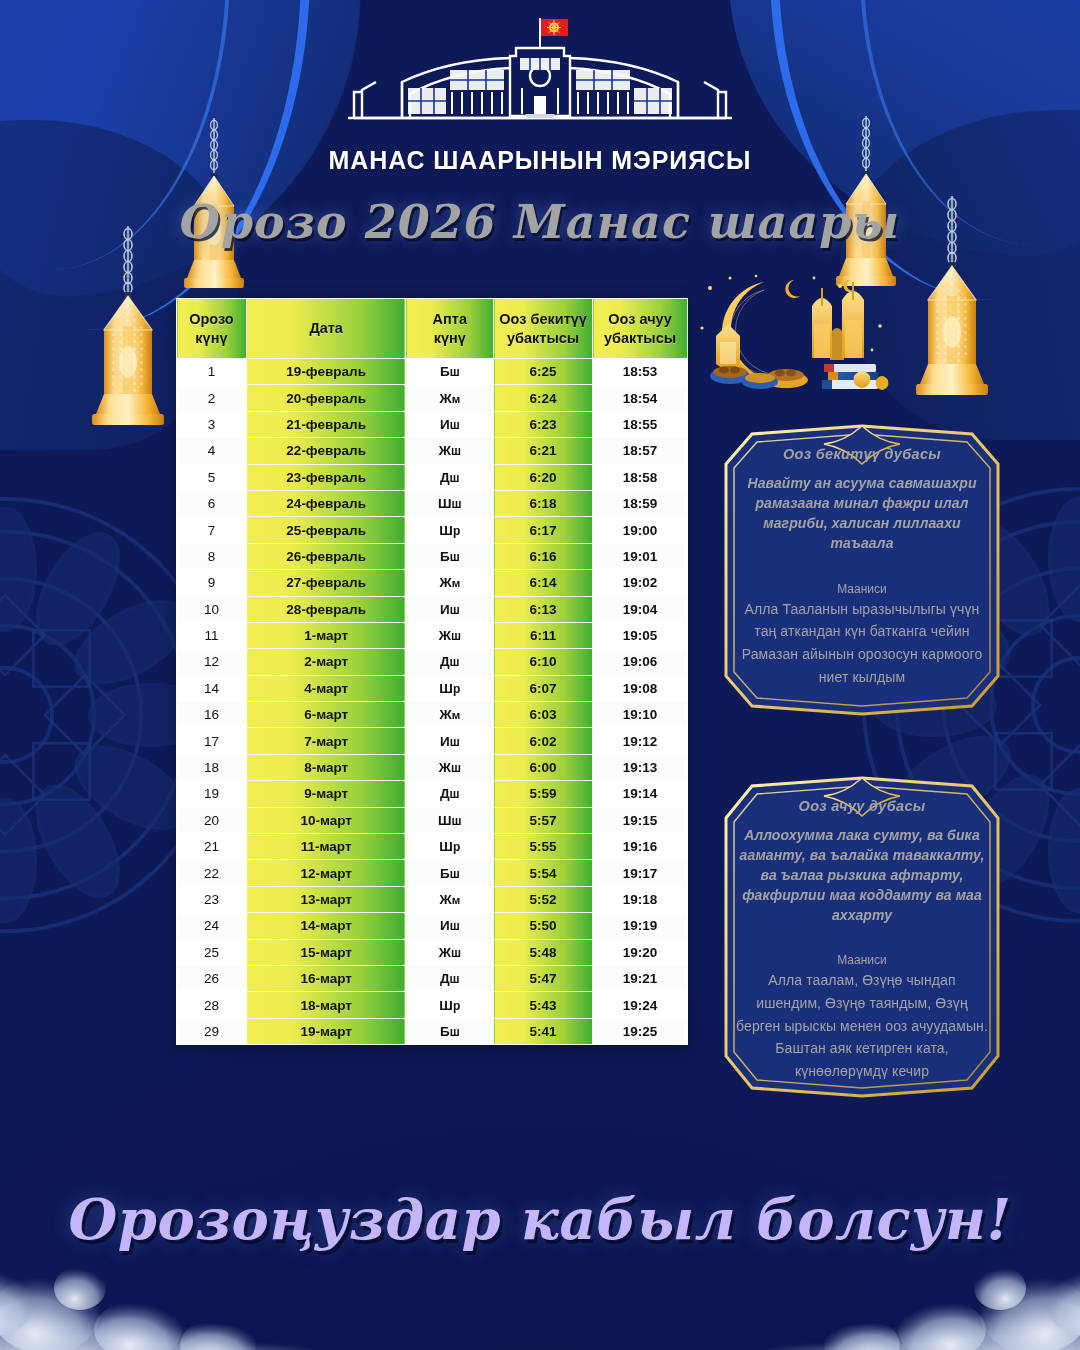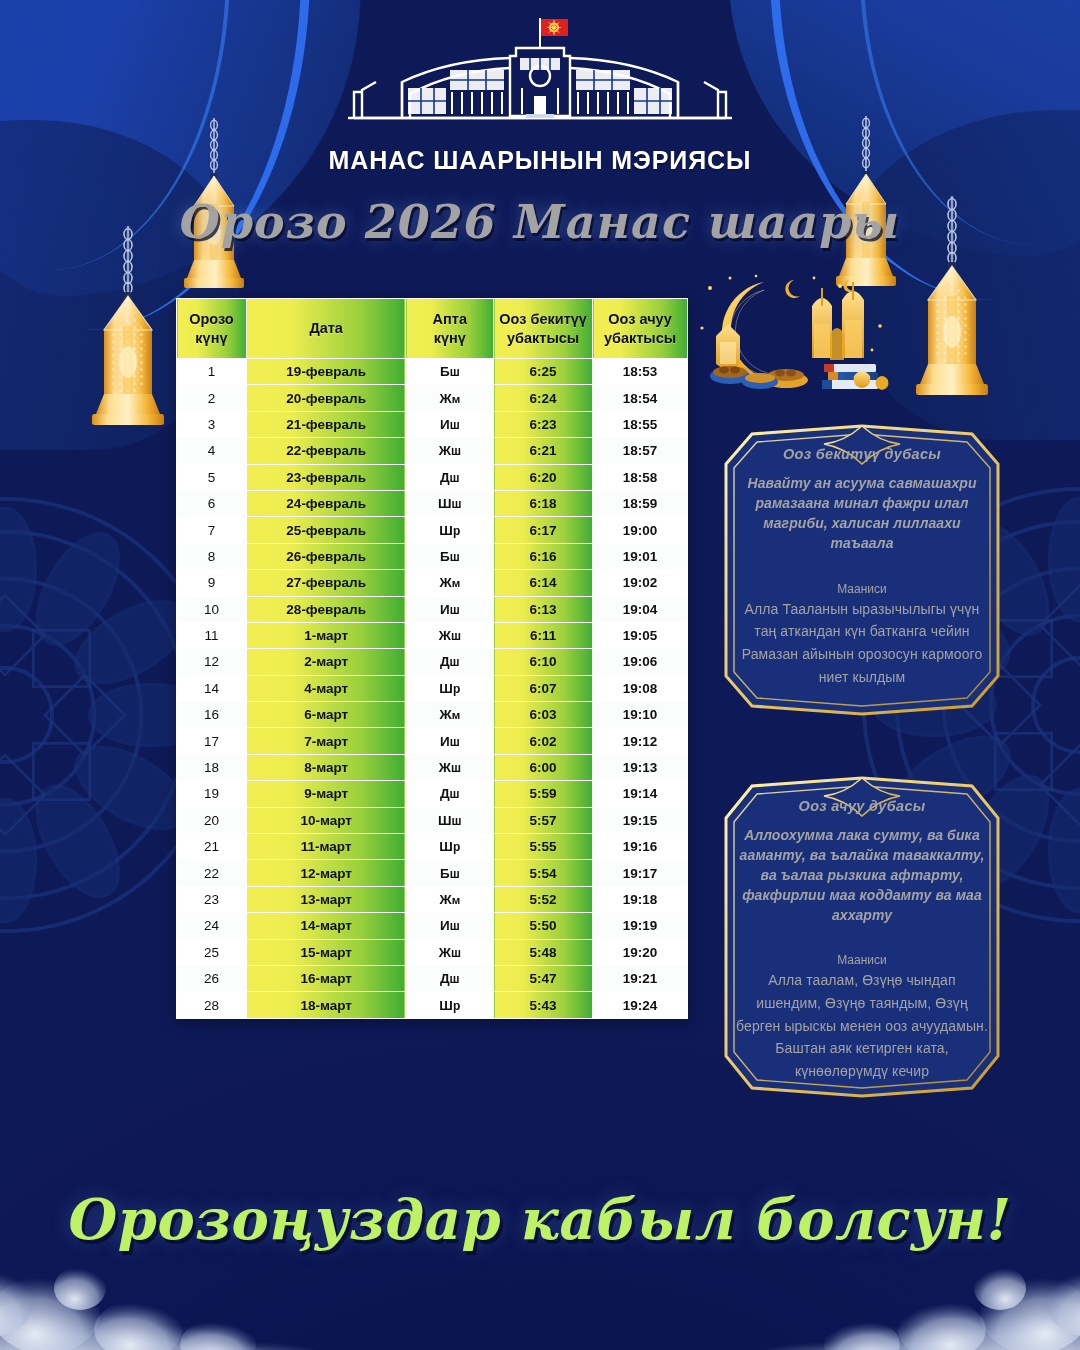--- a/index.html
+++ b/index.html
@@ -179,21 +179,21 @@
     letter-spacing:.1px;
   }
 
   
   #greeting {
     position:absolute; left:0; right:0; top:1186px; z-index:7;
     text-align:center;
     font-family:"DejaVu Serif", serif;
     font-style:italic; font-weight:bold;
     font-size:56px; letter-spacing:.5px;
-    color:#bef264;
+    color:#c4b5fd;
     text-shadow:3px 4px 0 rgba(3,8,34,.7), 0 0 20px rgba(110,160,255,.3);
   }
 </style>
 </head>
 <body>
 
 <div id="bg-root">
   <div class="bg-base"></div>
 
   <svg class="bg-mandala-l" viewBox="0 0 200 200">
@@ -832,20 +832,27 @@
         <td class="c-suhur grad">5:47</td>
         <td class="c-iftar plain">19:21</td>
       </tr>
       <tr>
         <td class="c-num plain">28</td>
         <td class="c-date grad">18-март</td>
         <td class="c-wd plain wd">Ш<span class="sm">р</span></td>
         <td class="c-suhur grad">5:43</td>
         <td class="c-iftar plain">19:24</td>
       </tr>
+      <tr>
+        <td class="c-num plain">29</td>
+        <td class="c-date grad">19-март</td>
+        <td class="c-wd plain wd">Б<span class="sm">ш</span></td>
+        <td class="c-suhur grad">5:41</td>
+        <td class="c-iftar plain">19:25</td>
+      </tr>
     </tbody>
 </table>
 
 <div class="dua-panel dua-1">
   <svg width="300" height="300" viewBox="0 0 300 300" style="position:absolute;inset:0;">
     <defs>
       <linearGradient id="frg1" x1="0" y1="0" x2="1" y2="1">
         <stop offset="0%" stop-color="#fff3b0"></stop>
           <stop offset="50%" stop-color="#e8c766"></stop>
         <stop offset="100%" stop-color="#c79a2c"></stop>

